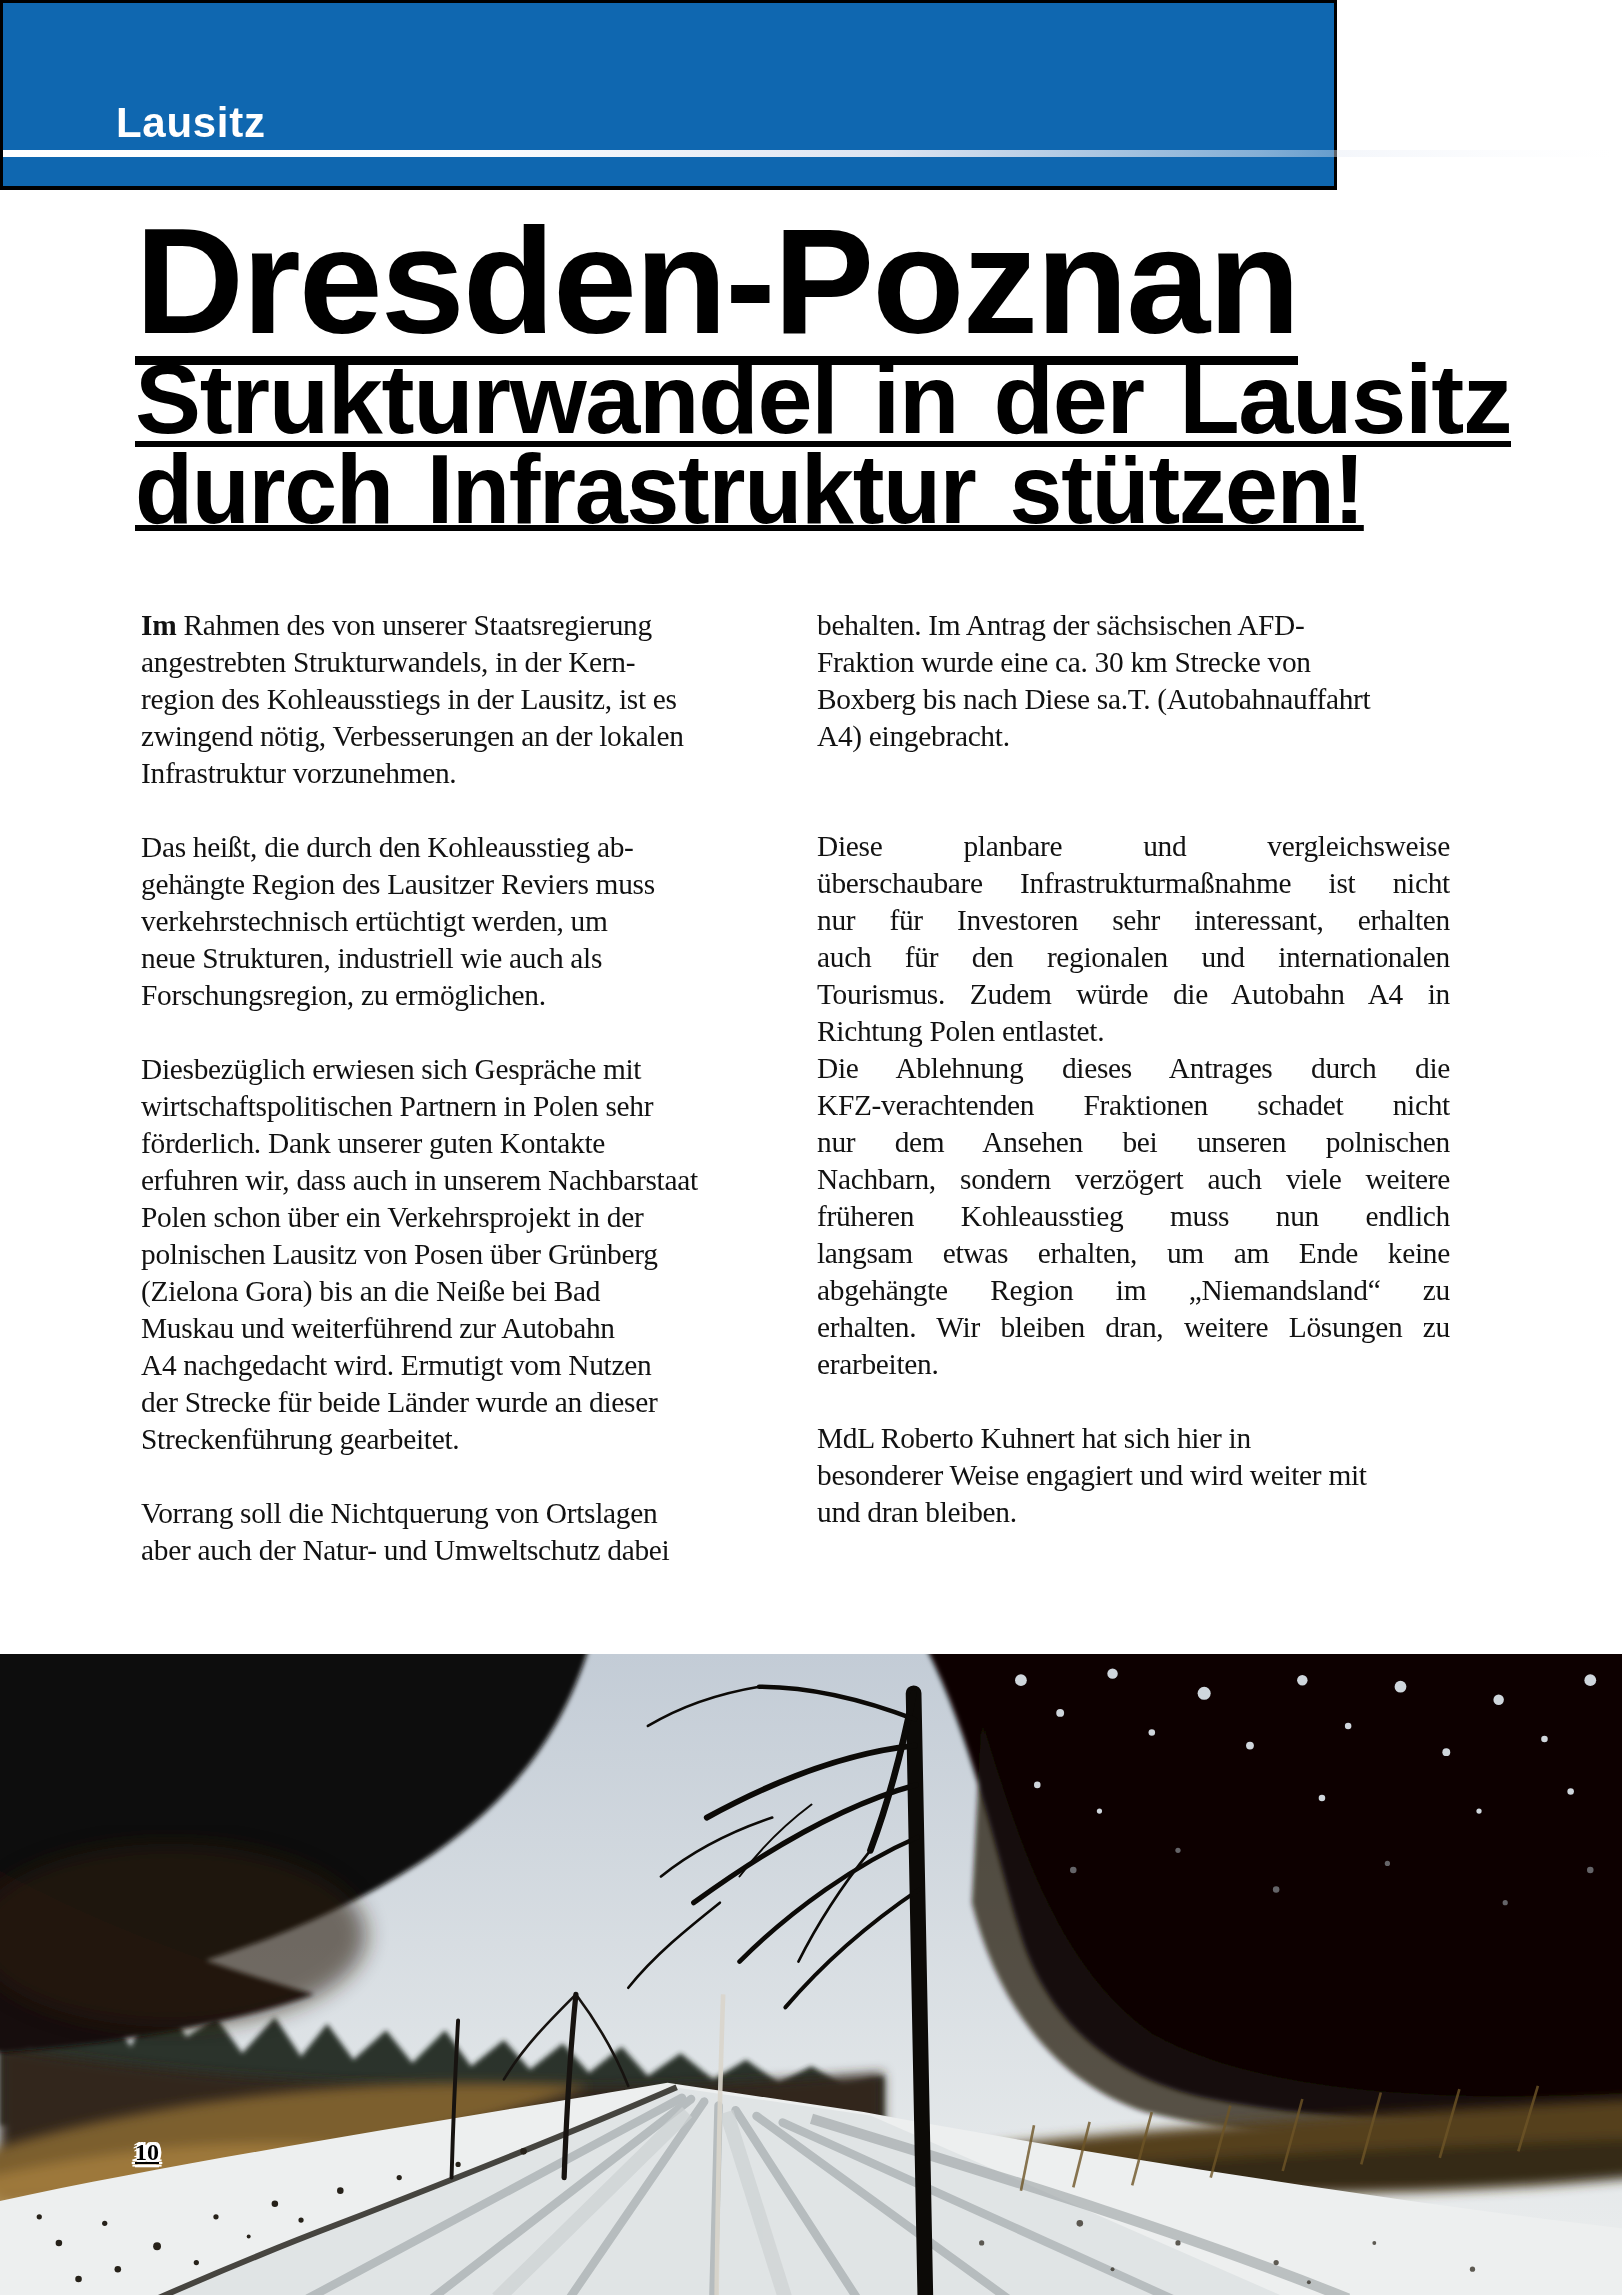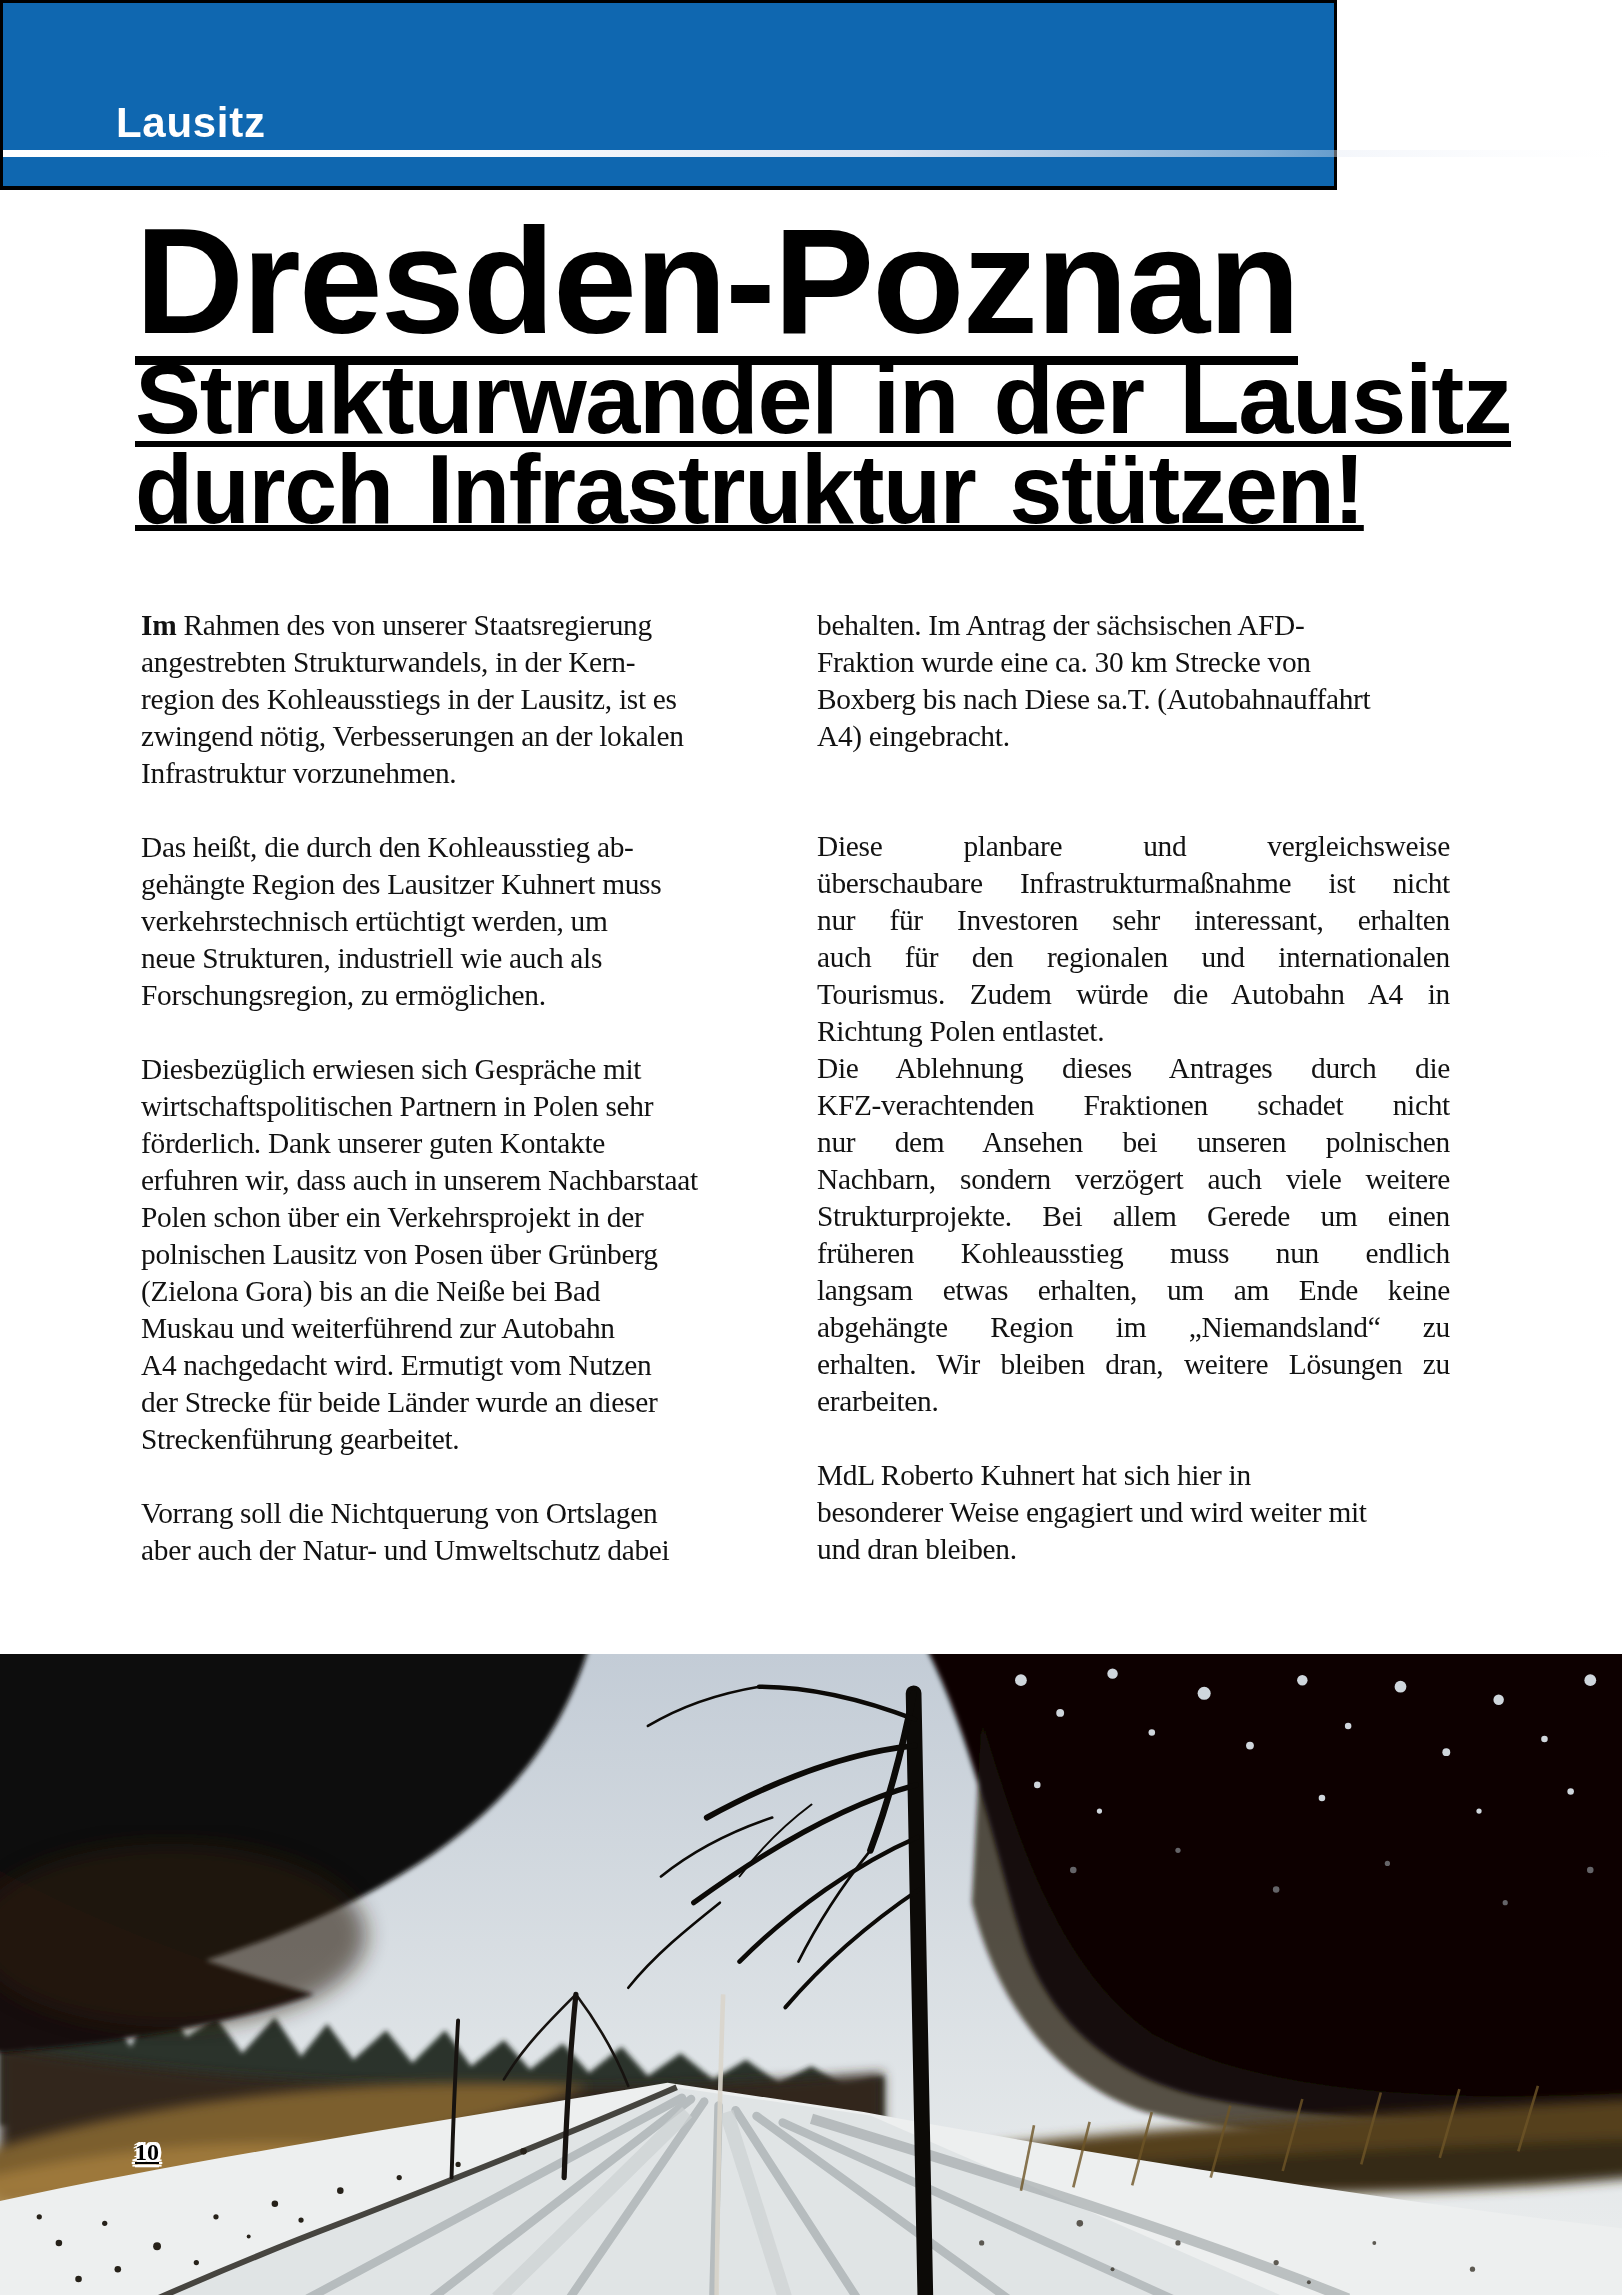--- a/index.html
+++ b/index.html
@@ -87,21 +87,21 @@
 <div class="col" id="col-left">
   <div class="para">
       <div class="line"><b>Im</b> Rahmen des von unserer Staatsregierung</div>
       <div class="line">angestrebten Strukturwandels, in der Kern-</div>
       <div class="line">region des Kohleausstiegs in der Lausitz, ist es</div>
       <div class="line">zwingend nötig, Verbesserungen an der lokalen</div>
       <div class="line">Infrastruktur vorzunehmen.</div>
     </div>
   <div class="para">
       <div class="line">Das heißt, die durch den Kohleausstieg ab-</div>
-      <div class="line">gehängte Region des Lausitzer Kuhnert muss</div>
+      <div class="line">gehängte Region des Lausitzer Reviers muss</div>
       <div class="line">verkehrstechnisch ertüchtigt werden, um</div>
       <div class="line">neue Strukturen, industriell wie auch als</div>
       <div class="line">Forschungsregion, zu ermöglichen.</div>
     </div>
   <div class="para">
       <div class="line">Diesbezüglich erwiesen sich Gespräche mit</div>
       <div class="line">wirtschaftspolitischen Partnern in Polen sehr</div>
       <div class="line">förderlich. Dank unserer guten Kontakte</div>
       <div class="line">erfuhren wir, dass auch in unserem Nachbarstaat</div>
       <div class="line">Polen schon über ein Verkehrsprojekt in der</div>
@@ -131,21 +131,20 @@
       <div class="line jline">nur für Investoren sehr interessant, erhalten</div>
       <div class="line jline">auch für den regionalen und internationalen</div>
       <div class="line jline">Tourismus. Zudem würde die Autobahn A4 in</div>
       <div class="line">Richtung Polen entlastet.</div>
     </div>
   <div class="para">
       <div class="line jline">Die Ablehnung dieses Antrages durch die</div>
       <div class="line jline">KFZ-verachtenden Fraktionen schadet nicht</div>
       <div class="line jline">nur dem Ansehen bei unseren polnischen</div>
       <div class="line jline">Nachbarn, sondern verzögert auch viele weitere</div>
-      <div class="line jline">Strukturprojekte. Bei allem Gerede um einen</div>
       <div class="line jline">früheren Kohleausstieg muss nun endlich</div>
       <div class="line jline">langsam etwas erhalten, um am Ende keine</div>
       <div class="line jline">abgehängte Region im „Niemandsland“ zu</div>
       <div class="line jline">erhalten. Wir bleiben dran, weitere Lösungen zu</div>
       <div class="line">erarbeiten.</div>
     </div>
   <div class="para">
       <div class="line">MdL Roberto Kuhnert hat sich hier in</div>
       <div class="line">besonderer Weise engagiert und wird weiter mit</div>
       <div class="line">und dran bleiben.</div>

